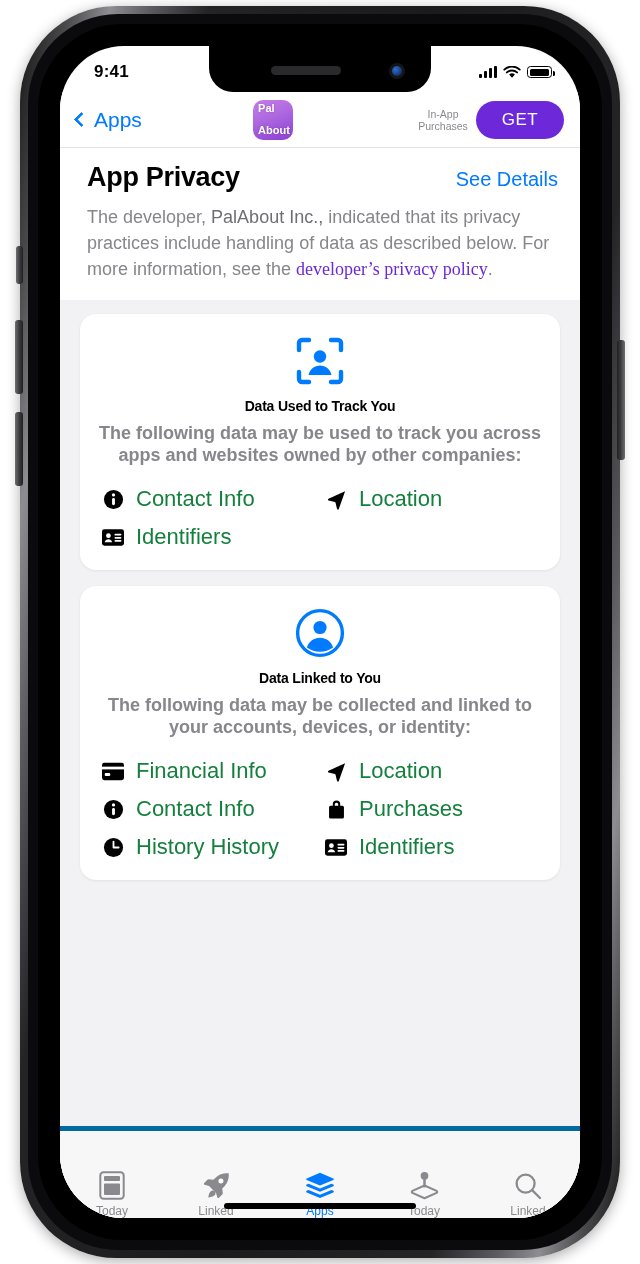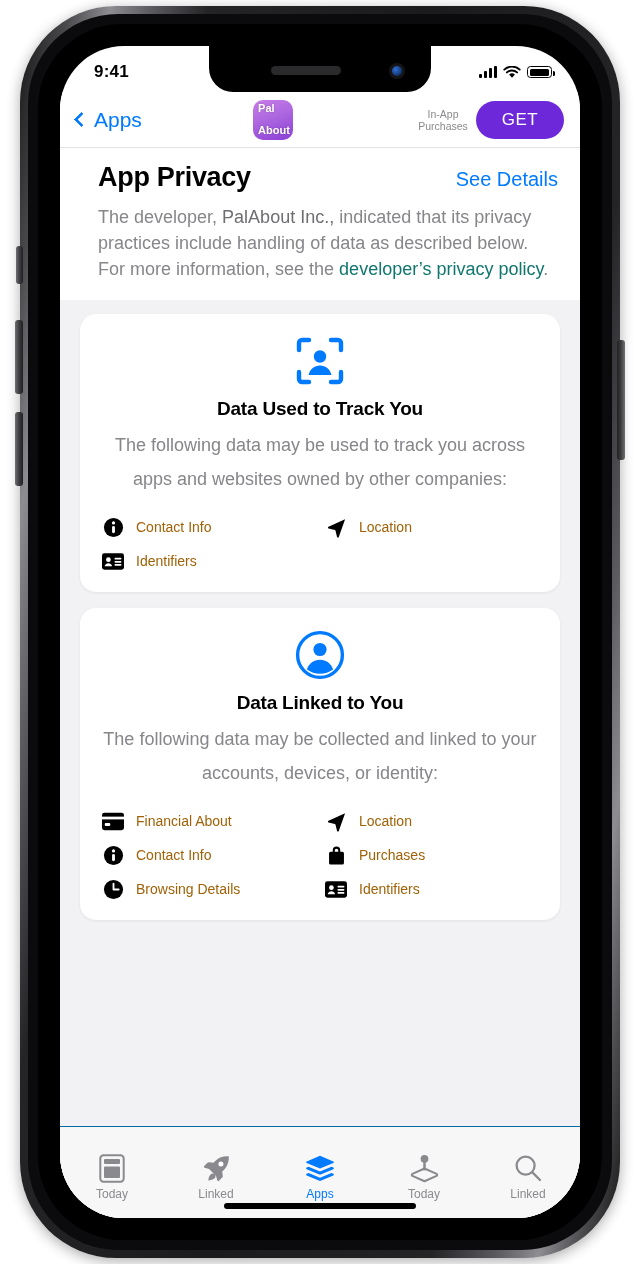--- a/index.html
+++ b/index.html
@@ -102,48 +102,48 @@
   .get-btn {
     background: #6d28d9; color: #fff; font-size: 17px; font-weight: normal;
     padding: 9px 26px; border-radius: 19px; letter-spacing: .4px; cursor: pointer; border: none;
   }
 
   
   .content {
     position: absolute; top: 102px; left: 0; width: 520px; height: 1070px;
     background: #fff; overflow: hidden;
   }
-  .head-block { padding: 14px 22px 0 38px; background: #fff; }
+  .head-block { padding: 14px 22px 0 27px; background: #fff; }
   .title-row { display: flex; align-items: baseline; justify-content: space-between; }
   .page-title { font-size: 27px; font-weight: bold; color: #000; letter-spacing: -.3px; }
   .see-details { font-size: 20px; color: #007aff; cursor: pointer; }
   .intro { margin-top: 11px; font-size: 18px; line-height: 26px; color: #86868b; }
   .intro b { color: #6e6e73; font-weight: normal; }
-  .intro a { color: #0f766e; text-decoration: none; cursor: pointer; }
+  .intro a { color: #6d28d9; text-decoration: none; cursor: pointer; font-family: Liberation Serif, serif; }
 
   .cards { margin-top: 18px; padding: 0 20px 0 20px; background: #f2f2f4; padding-top: 14px;
            height: 100%; }
   .card {
     background: #fff; border-radius: 16px; padding: 22px 18px 20px 18px;
     margin-bottom: 16px; box-shadow: 0 1px 3px rgba(0,0,0,.07);
   }
   .card-icon { display: flex; justify-content: center; margin-bottom: 12px; }
-  .card-title { text-align: center; font-size: 19px; font-weight: bold; color: #000; letter-spacing: -.2px; }
-  .card-sub { text-align: center; font-size: 18px; line-height: 34px; color: #86868b; margin-top: 8px; }
+  .card-title { text-align: center; font-size: 14px; font-weight: bold; color: #000; letter-spacing: -.2px; }
+  .card-sub { text-align: center; font-size: 18px; line-height: 22px; color: #86868b; margin-top: 8px; font-weight: bold; }
 
   .data-grid { display: grid; grid-template-columns: 1fr 1fr; gap: 12px 10px; margin-top: 20px; padding: 0 4px; }
   .data-item { display: flex; align-items: center; gap: 12px; }
   .data-item .ico { width: 22px; height: 22px; flex: 0 0 22px; display:flex; align-items:center; justify-content:center; }
-  .data-item .lbl { font-size: 14px; color: #a16207; }
+  .data-item .lbl { font-size: 22px; color: #15803d; }
 
   
   .tabbar {
     position: absolute; bottom: 0; left: 0; width: 520px; height: 92px;
-    background: #f7f7f8; border-top: 1px solid #0369a1;
-    display: flex; align-items: center; padding-top: 9px; z-index: 25;
+    background: #f7f7f8; border-top: 5px solid #0369a1;
+    display: flex; align-items: flex-end; padding-top: 9px; z-index: 25;
   }
   .tab { flex: 1; display: flex; flex-direction: column; align-items: center; gap: 4px; cursor: pointer; }
   .tab .tico { height: 29px; display: flex; align-items: center; justify-content: center; }
   .tab .tlbl { font-size: 12px; color: #8a8a8e; }
   .tab.active .tlbl { color: #007aff; }
   .home-bar { position: absolute; bottom: 9px; left: 50%; transform: translateX(-50%);
               width: 192px; height: 6px; border-radius: 3px; background: #000; z-index: 26; }
 </style>
 </head>
 <body>
@@ -284,21 +284,21 @@
           <div class="data-grid">
 
             <div class="data-item">
               <span class="ico">
                 <svg width="22" height="21" viewBox="0 0 24 19">
                     <rect x="0" y="0" width="24" height="19" rx="2.6" fill="#000"></rect>
                     <rect x="0" y="4.2" width="24" height="3" fill="#fff"></rect>
                     <rect x="3" y="11" width="6" height="3.4" rx="1.2" fill="#fff"></rect>
                   </svg>
               </span>
-              <span class="lbl">Financial About</span>
+              <span class="lbl">Financial Info</span>
             </div>
 
             <div class="data-item">
               <span class="ico">
                 <svg width="21" height="21" viewBox="0 0 22 22">
                     <path d="M20 2.4 2.6 10.2c-.9.4-.8 1.7.2 1.9l6.4 1.5a1 1 0 0 1 .8.8l1.5 6.4c.2 1 1.5 1.1 1.9.2L20 2.4z" fill="#000"></path>
                   </svg>
               </span>
               <span class="lbl">Location</span>
             </div>
@@ -323,21 +323,21 @@
               <span class="lbl">Purchases</span>
             </div>
 
             <div class="data-item">
               <span class="ico">
                 <svg width="21" height="21" viewBox="0 0 22 22">
                     <circle cx="11" cy="11" r="10" fill="#000"></circle>
                     <path d="M11 4.8v6.2h5.4" stroke="#fff" stroke-width="1.9" fill="none" stroke-linecap="round" stroke-linejoin="round"></path>
                   </svg>
               </span>
-              <span class="lbl">Browsing Details</span>
+              <span class="lbl">History History</span>
             </div>
 
             <div class="data-item">
               <span class="ico">
                 <svg width="22" height="21" viewBox="0 0 24 20">
                     <rect x="0" y="1" width="24" height="18" rx="2.6" fill="#000"></rect>
                     <circle cx="7" cy="8" r="2.6" fill="#fff"></circle>
                     <path d="M2.9 15.2c.5-2.2 2.2-3.4 4.1-3.4s3.6 1.2 4.1 3.4z" fill="#fff"></path>
                     <rect x="13.6" y="6" width="7.6" height="1.9" rx=".9" fill="#fff"></rect>
                     <rect x="13.6" y="9.4" width="7.6" height="1.9" rx=".9" fill="#fff"></rect>

